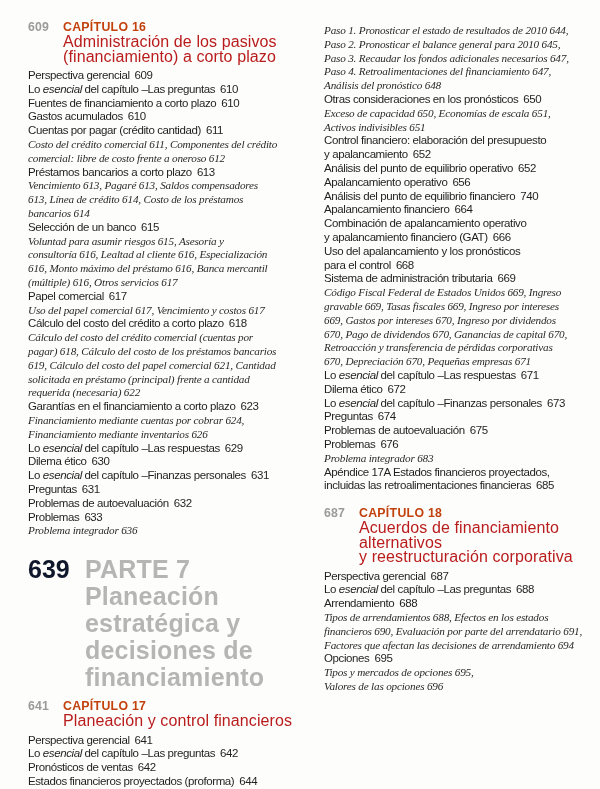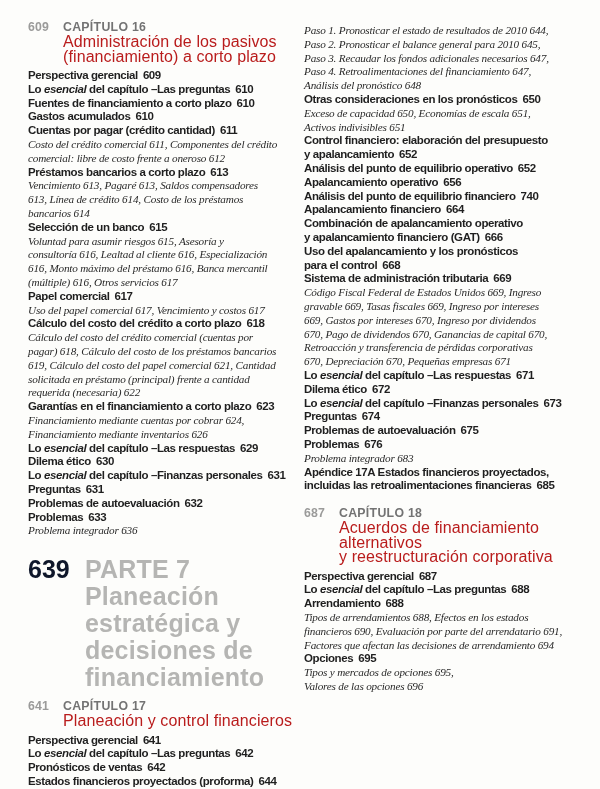--- a/index.html
+++ b/index.html
@@ -2,32 +2,32 @@
 <html><head>
 <meta charset="utf-8">
 <style>
   html,body{margin:0;padding:0;background:#e8e8e6;}
   .page{
     position:relative;
     width:600px;height:789px;
     background:#fdfdfb;
     box-sizing:border-box;
     padding:20px 0 0 28px;
-    display:flex;gap:0;
+    display:flex;gap:20px;
     overflow:hidden;
     font-family:"Liberation Sans",sans-serif;
   }
   .col{display:block;}
   .col-left{width:276px;flex:0 0 276px;}
   .col-right{width:280px;flex:0 0 280px;padding-top:4px;}
 
   
   .entry{
     font-family:"Liberation Sans",sans-serif;
-    font-weight:bold;
+    font-weight:normal;
     font-size:11.5px;
     letter-spacing:-0.4px;
     line-height:13.8px;
     color:#1f1f1f;
   }
   .entry-text{white-space:pre-line;}
   .em-italic{font-style:italic;}
   .entry-page{padding-left:5px;}
 
   
@@ -44,21 +44,21 @@
   
   .chapter{display:flex;margin-bottom:5px;}
   .chapter.mt{margin-top:13px;}
   .ch-num{
     flex:0 0 35px;
     font-weight:bold;font-size:12.3px;line-height:15px;
     color:#9b9b9a;letter-spacing:0.2px;
   }
   .ch-label{
     font-weight:bold;font-size:12.3px;line-height:15px;
-    color:#737373;letter-spacing:0.3px;
+    color:#c2410c;letter-spacing:0.3px;
   }
   .ch-sub{
     font-size:16px;line-height:14.5px;
     color:#b91c1c;letter-spacing:0.1px;
     white-space:pre-line;
   }
 
   
   .part{display:flex;margin-top:18px;margin-bottom:8px;font-weight:bold;}
   .part-num{flex:0 0 57px;font-size:25px;line-height:27px;color:#0f172a;}

